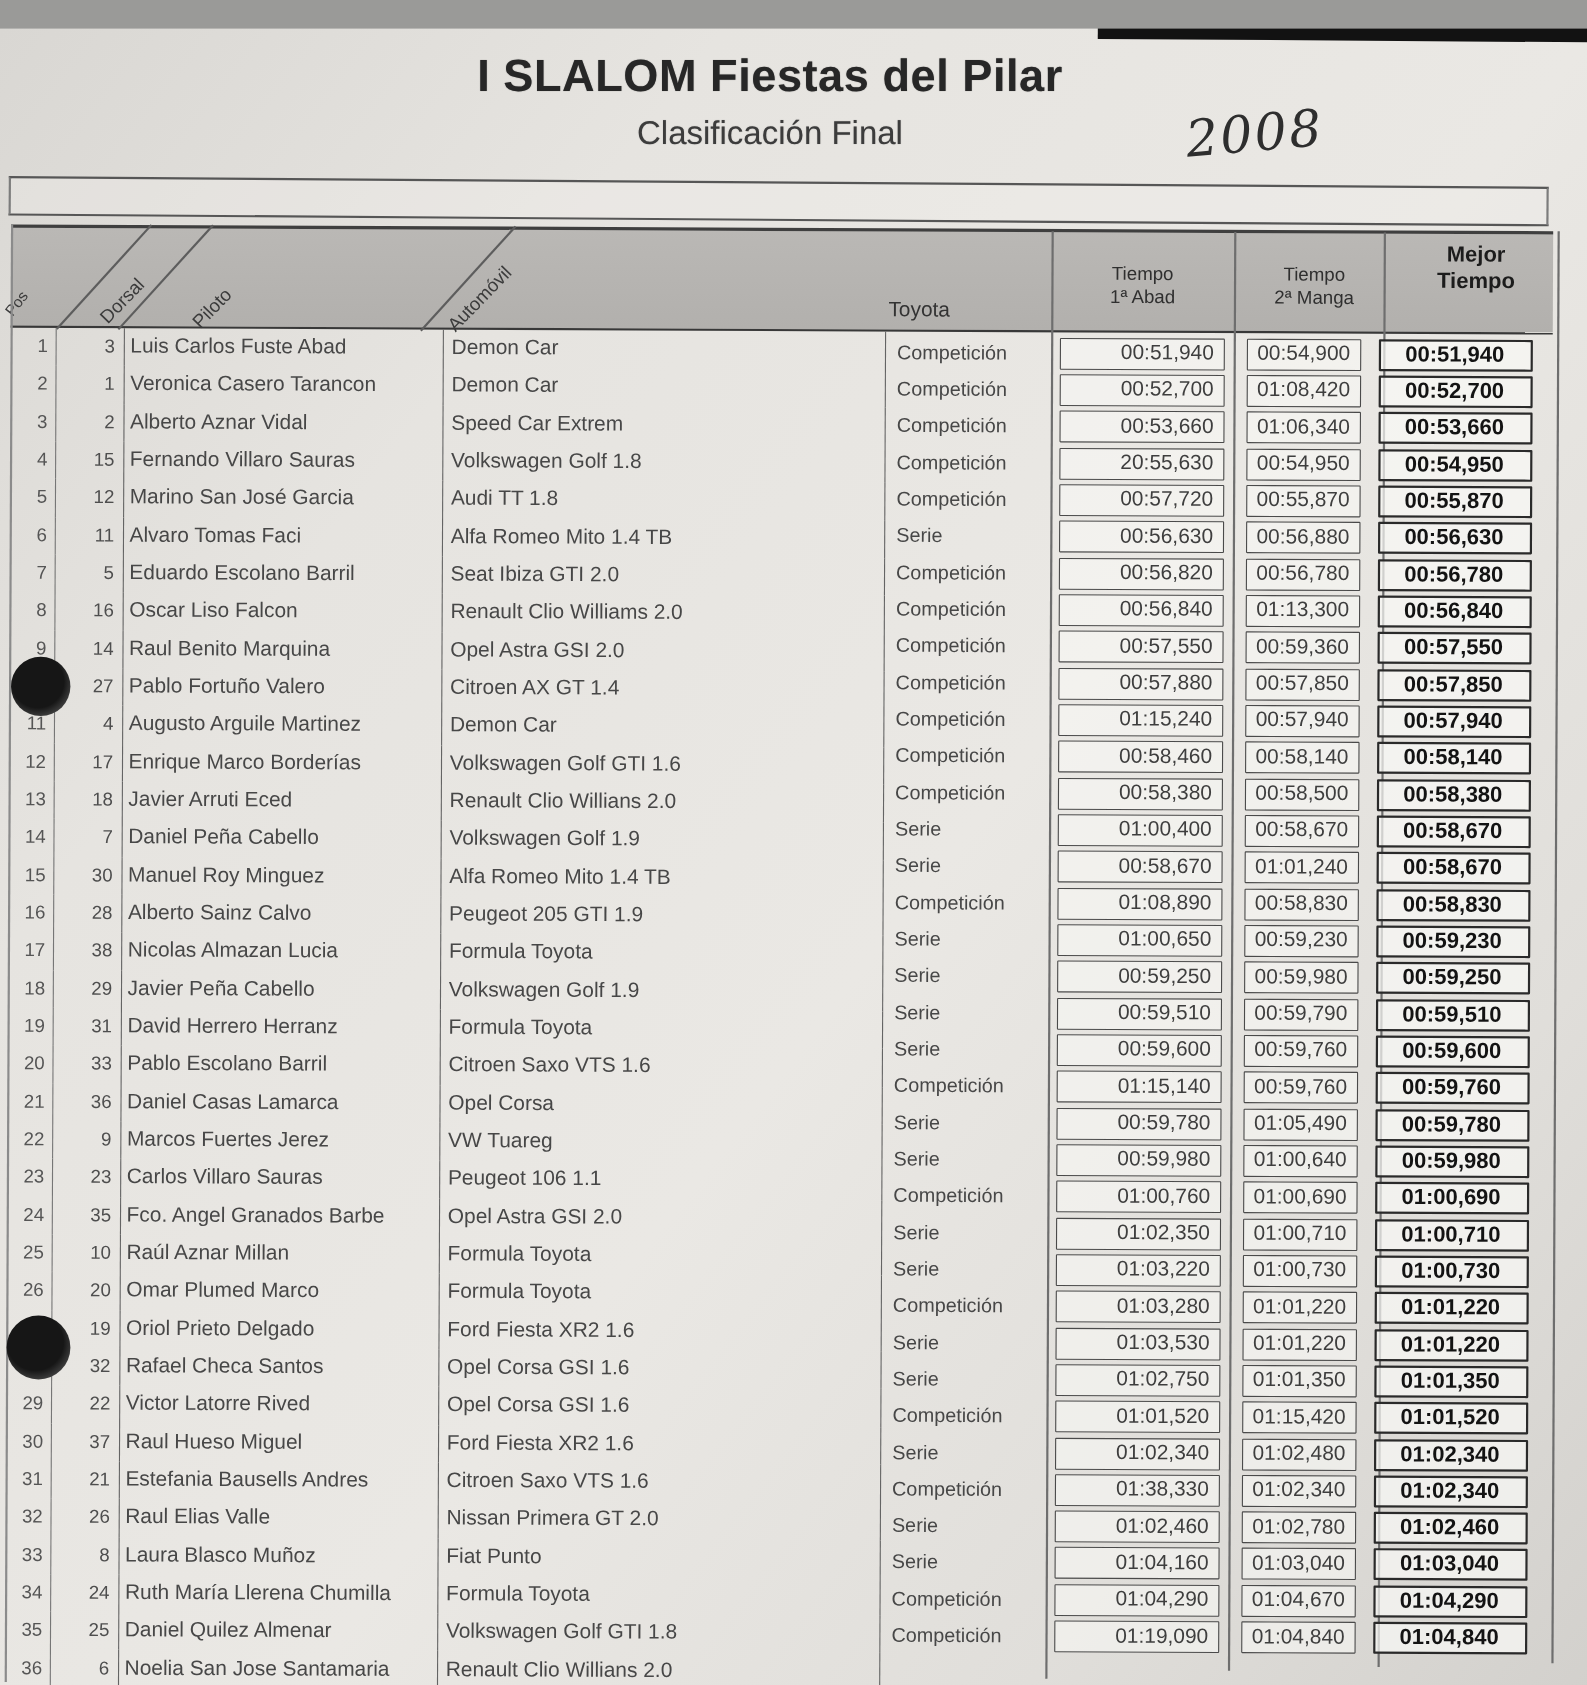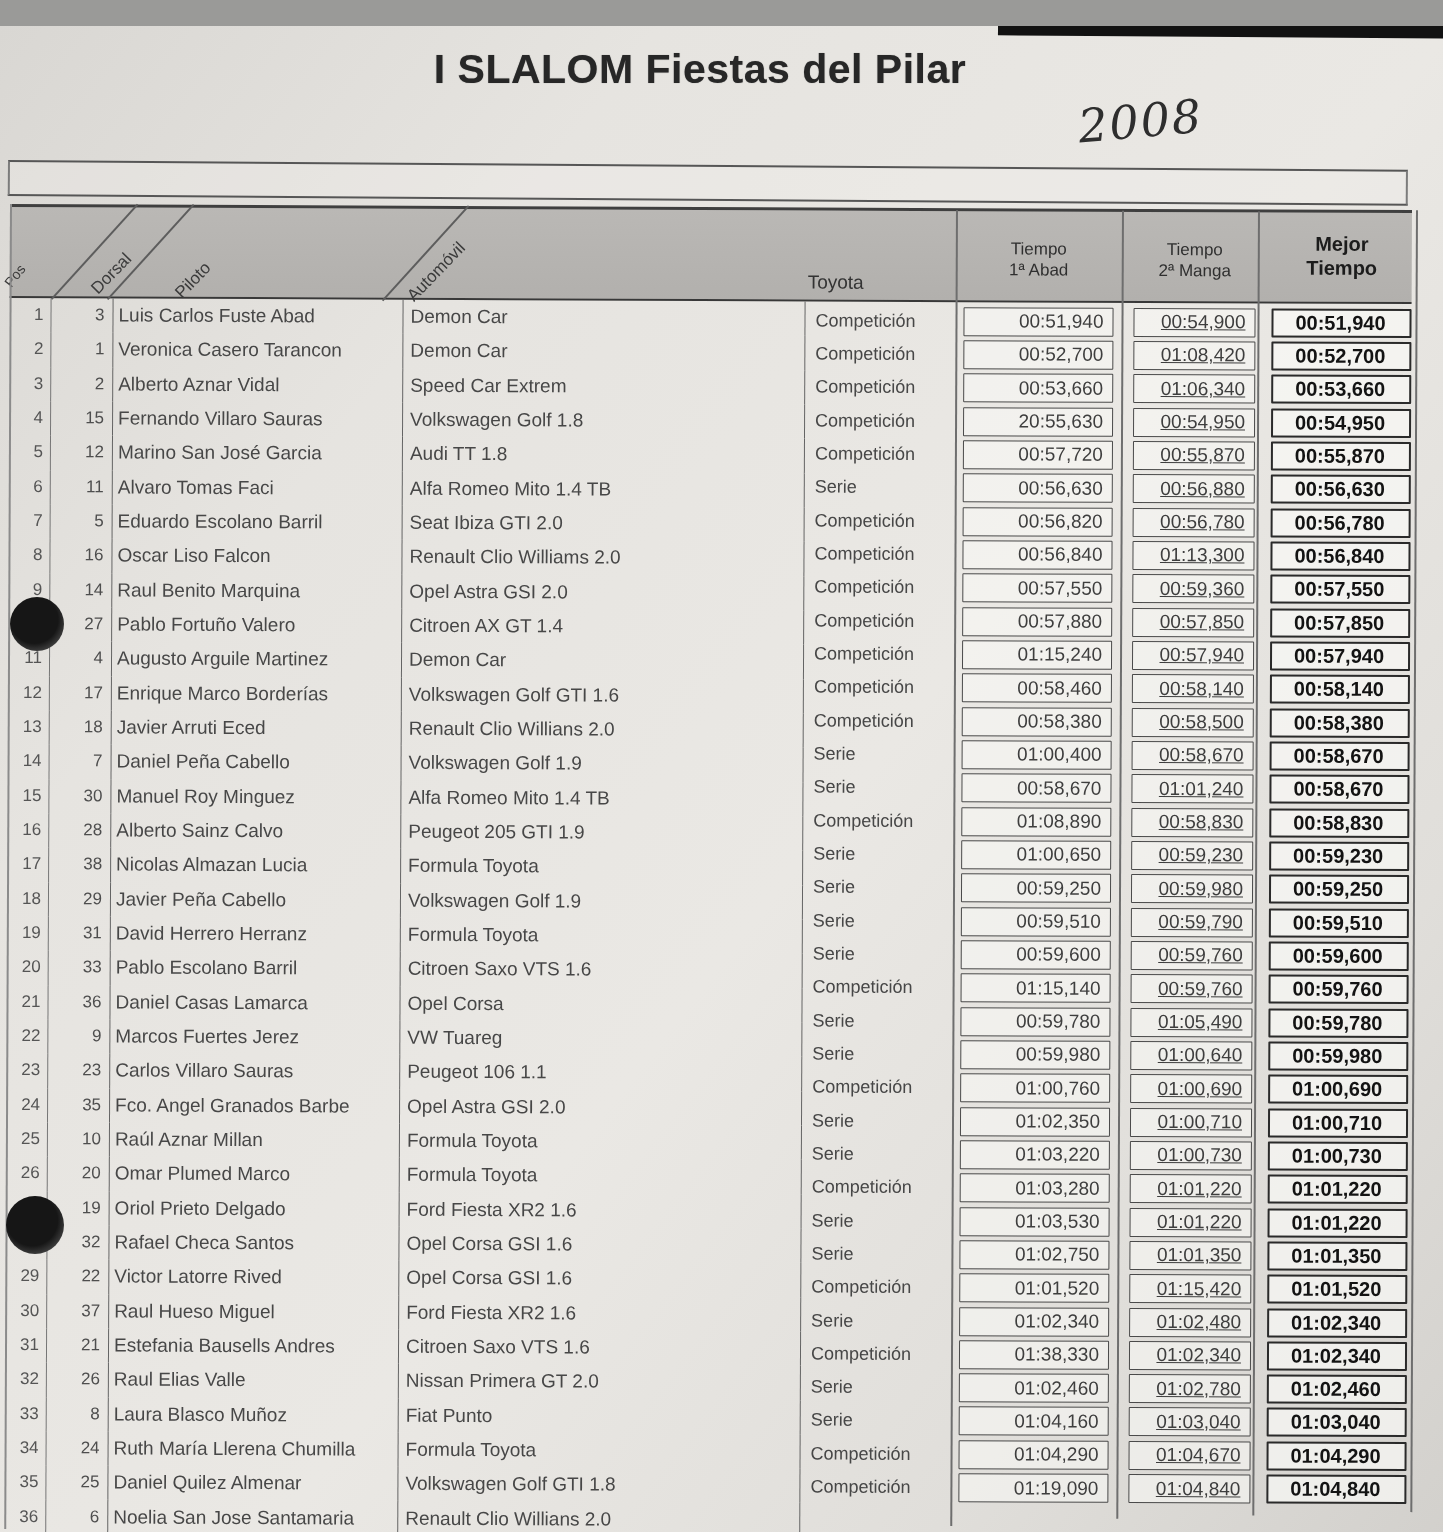--- a/index.html
+++ b/index.html
@@ -27,35 +27,36 @@
   .cell{height:100%;display:flex;align-items:center;box-sizing:border-box;font-size:19px;white-space:nowrap;overflow:hidden;color:#474747;}
   .c-pos{width:42px;justify-content:flex-end;padding-right:7px;border-right:1.5px solid #767676;font-size:17px;color:#555;}
   .c-dor{width:62px;justify-content:flex-end;padding-right:8px;border-right:1.5px solid #646464;font-size:17px;color:#4e4e4e;}
   .c-pil{width:290px;padding-left:5px;border-right:1.5px solid #646464;}
   .c-aut{width:402px;padding-left:7px;border-right:1.5px solid #646464;}
   .right-group{display:flex;height:100%;align-items:center;}
   .c-cla{width:158px;padding-left:10px;font-size:18px;}
   .box{height:29px;display:flex;align-items:center;justify-content:flex-end;padding-right:9px;border:1.7px solid #4a4a4a;background:rgba(249,248,245,.6);box-sizing:border-box;border-radius:1px;font-size:19px;color:#3e3e3e;}
   .b1{width:150px;}
   .g1{width:20px;height:100%;}
-  .b2{width:122px;text-decoration:underline;}
+  .b2{width:104px;}
   .g2{width:16px;height:100%;}
   .b3{width:140px;border:2.2px solid #2a2a2a;font-weight:bold;font-size:20px;color:#131313;justify-content:center;padding-right:2px;background:rgba(250,249,246,.7);}
   .hole{position:absolute;border-radius:50%;background:radial-gradient(circle at 45% 42%,#161616 0 55%,#3d3d3d 74%,rgba(95,95,95,.35) 90%,rgba(120,120,120,0) 100%);filter:blur(.6px);}
   .hole1{left:10px;top:571px;width:54px;height:54px;}
   .hole2{left:6px;top:1170px;width:58px;height:58px;}
 </style>
 </head>
 <body>
 
 <div class="sheet">
 
   <div class="scanner-edge"></div>
 
   <div class="title">I SLALOM Fiestas del Pilar</div>
+  <div class="subtitle">Clasificación Final</div>
   <div class="year">2008</div>
 
   <div class="blank-band"></div>
 
   <div class="tablewrap">
 
     <div class="band"></div>
 
     <div class="diag" style="left:52px;top:272px;width:128px;"></div>
     <div class="diag" style="left:108px;top:272px;width:128px;"></div>
@@ -69,21 +70,21 @@
     <div class="claselabel" style="left:808px;top:242px;">Toyota</div>
 
     <div class="thead" style="left:974px;top:208px;width:130px;">
       <div>Tiempo</div>
       <div>1ª Abad</div>
     </div>
     <div class="thead" style="left:1134px;top:208px;width:122px;">
       <div>Tiempo</div>
       <div>2ª Manga</div>
     </div>
-    <div class="thead bold" style="left:1272px;top:200px;width:140px;">
+    <div class="thead bold" style="left:1272px;top:188px;width:140px;">
       <div>Mejor</div>
       <div>Tiempo</div>
     </div>
 
     <div class="vline" style="left:10px;top:178px;height:1325px;background:#8b8b8b;"></div>
     <div class="vline" style="left:956px;top:180px;height:1316px;"></div>
     <div class="vline" style="left:1122px;top:180px;height:1308px;"></div>
     <div class="vline" style="left:1258px;top:180px;height:1304px;"></div>
     <div class="vline" style="left:1416px;top:178px;height:1302px;"></div>
 

